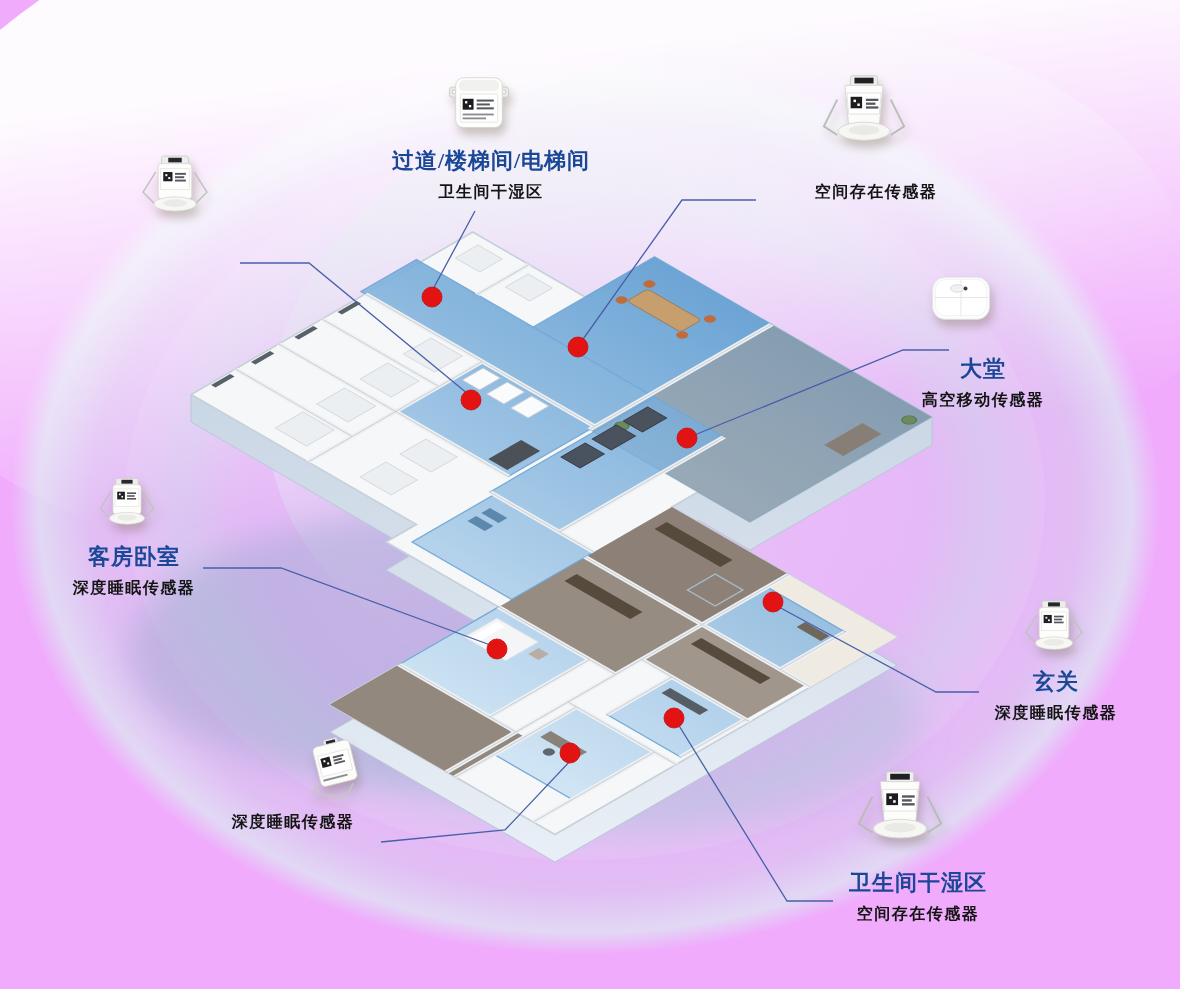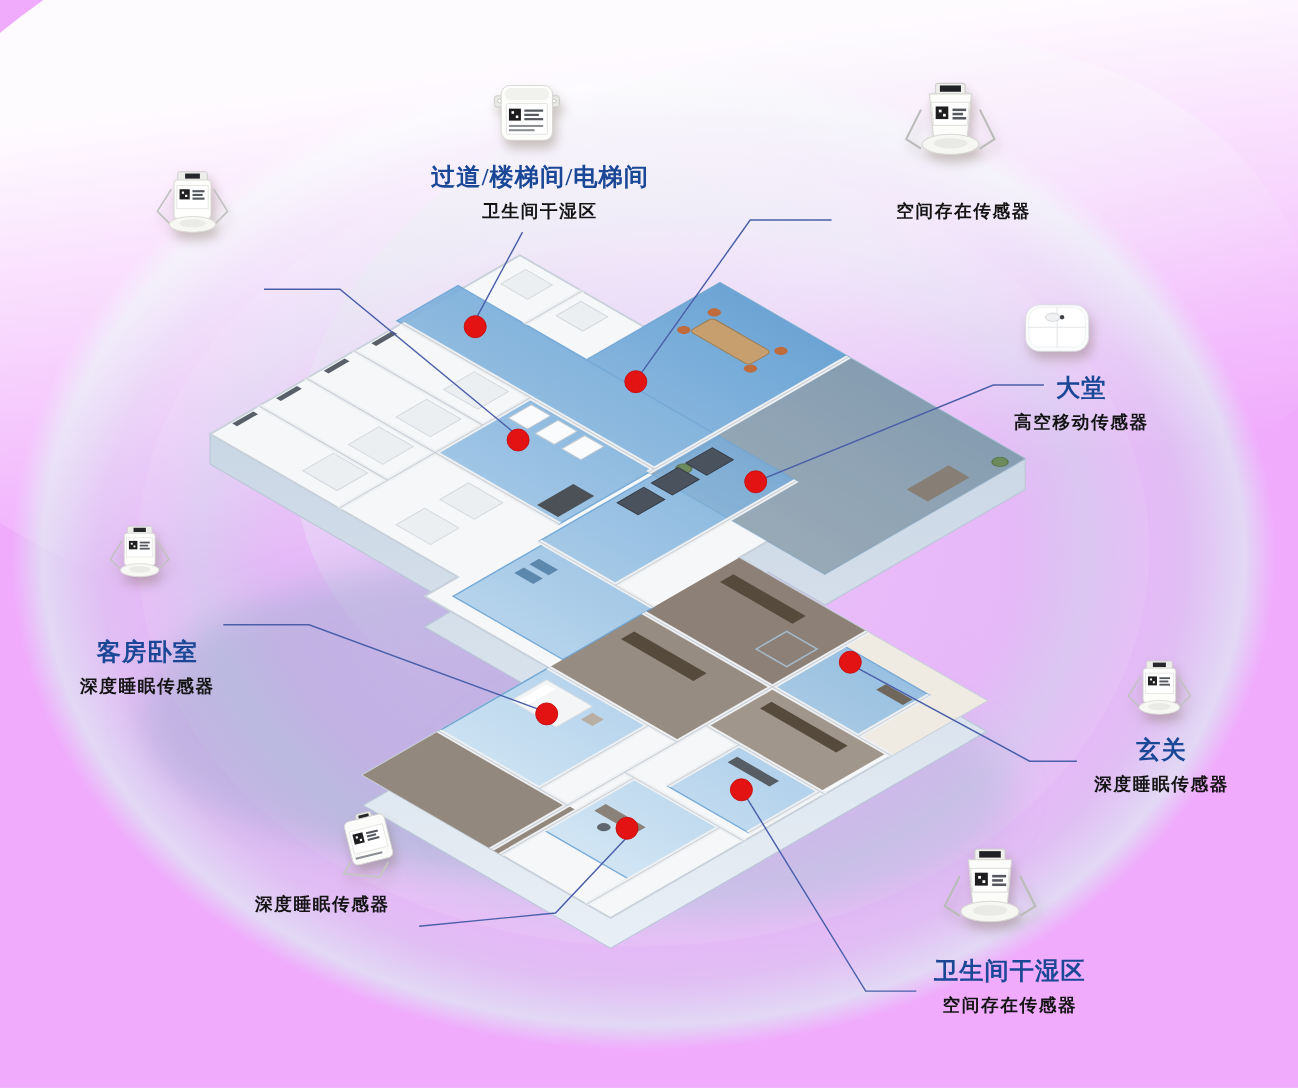--- a/index.html
+++ b/index.html
@@ -259,30 +259,30 @@
     <div class="device" style="left: 816px; top: 71px; width: 96px; height: 86px;">
       <svg viewBox="0 0 100 90">
         <use href="#recessed-cone-sensor-icon"></use>
       </svg>
     </div>
     <div class="device" style="left: 133px; top: 147px; width: 84px; height: 82px;">
       <svg viewBox="0 0 100 90">
         <use href="#recessed-cylinder-sensor-icon"></use>
       </svg>
     </div>
-    <div class="sensor-card" style="left: 983px; top: 338px;">
+    <div class="sensor-card" style="left: 983px; top: 354px;">
       <div class="room" style="color: rgb(26, 71, 150);">大堂</div>
       <div class="stype" style="color: rgb(20, 20, 20);">高空移动传感器</div>
     </div>
     <div class="device" style="left: 913px; top: 265px; width: 96px; height: 68px;">
       <svg viewBox="0 0 100 90">
         <use href="#ceiling-pad-sensor-icon"></use>
       </svg>
     </div>
-    <div class="sensor-card" style="left: 134px; top: 542px; margin-top: 36px;">
+    <div class="sensor-card" style="left: 134px; top: 542px;">
       <div class="room" style="color: rgb(26, 71, 150);">客房卧室</div>
       <div class="stype" style="color: rgb(20, 20, 20);">深度睡眠传感器</div>
     </div>
     <div class="device" style="left: 92px; top: 472px; width: 70px; height: 66px;">
       <svg viewBox="0 0 100 90">
         <use href="#recessed-cylinder-sensor-icon"></use>
       </svg>
     </div>
     <div class="sensor-card" style="left: 1056px; top: 667px;">
       <div class="room" style="color: rgb(26, 71, 150);">玄关</div>

